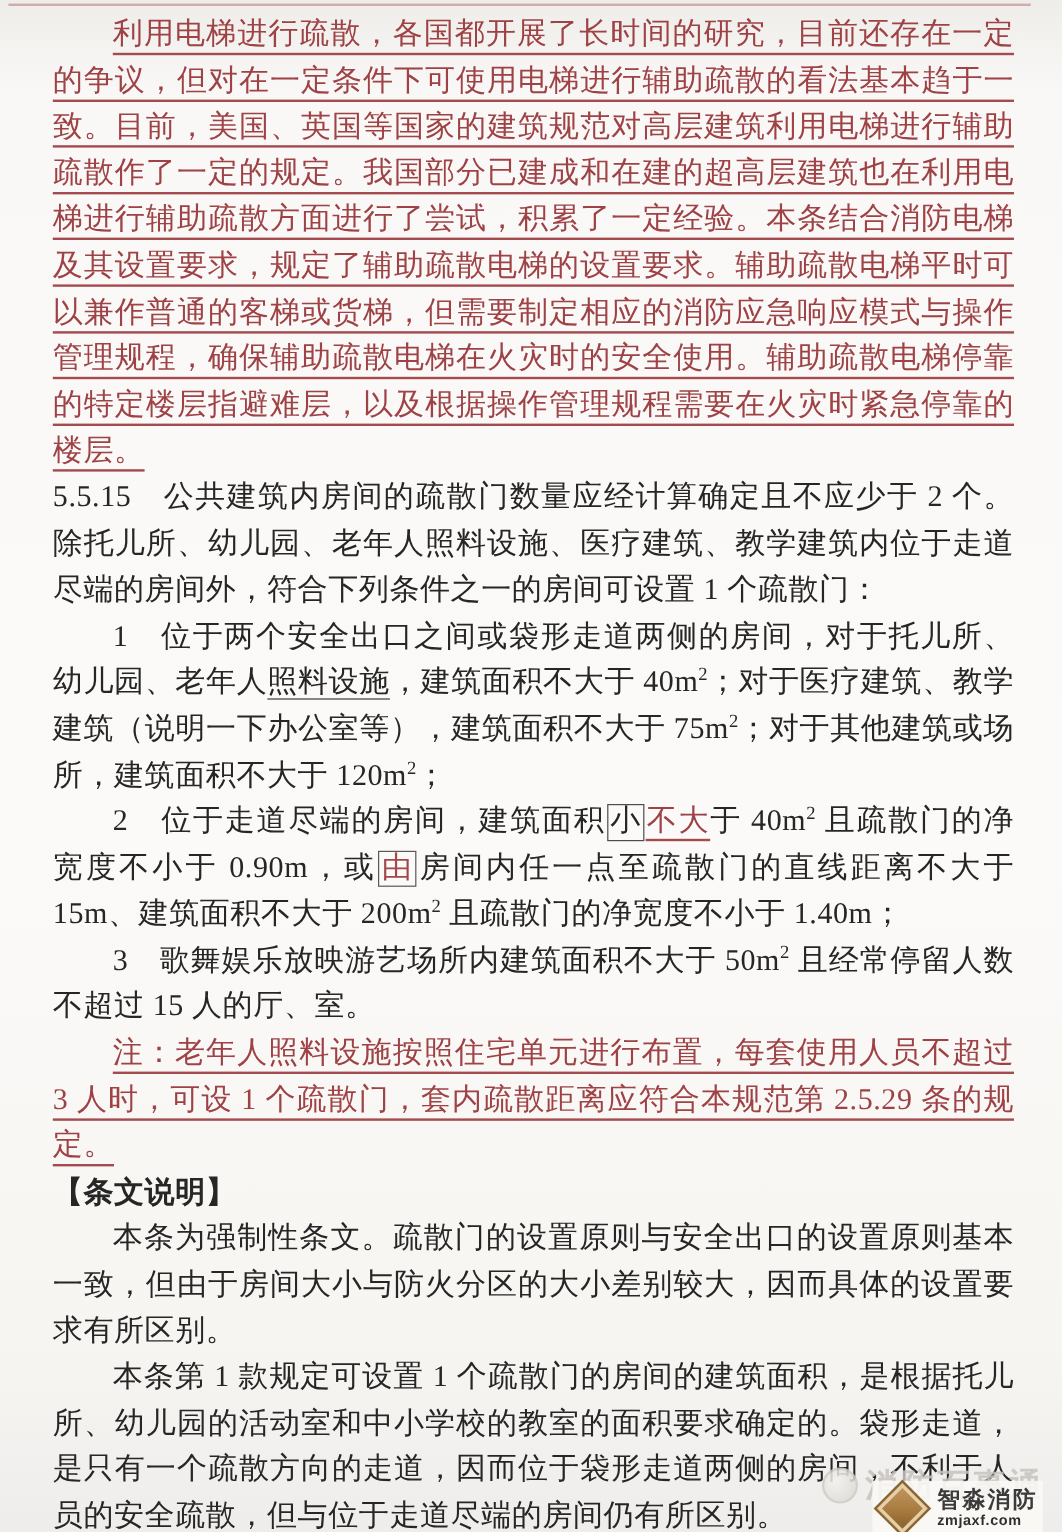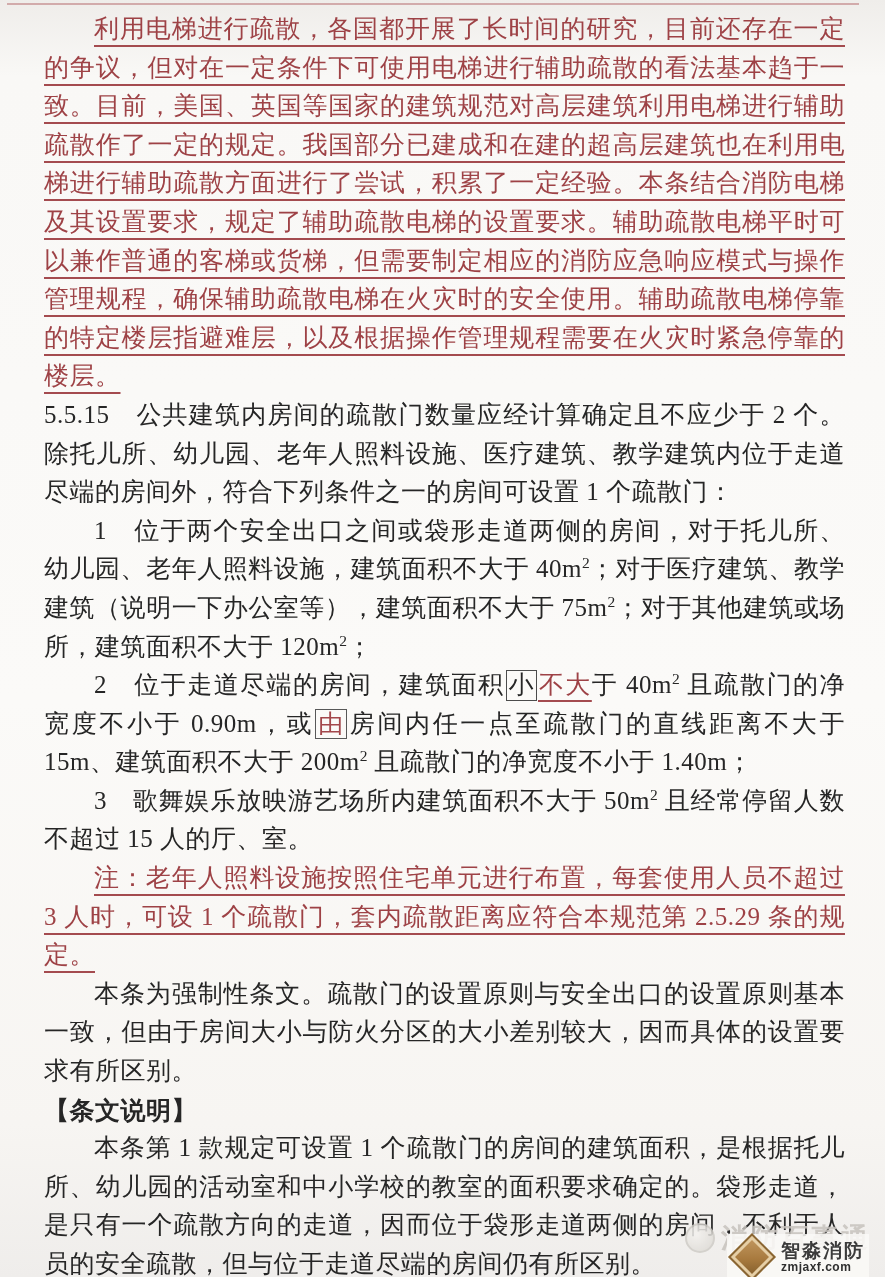--- a/index.html
+++ b/index.html
@@ -22,20 +22,21 @@
   }
   .indent{text-indent:2em;}
   .red{
     color:#9e4246;
     text-decoration:underline;
     text-decoration-color:#a44b4f;
     text-decoration-thickness:1.6px;
     text-underline-offset:8px;
   }
   .u-black{
+    text-decoration:underline;
     text-decoration-color:#3a3a3a;
     text-decoration-thickness:1.4px;
     text-underline-offset:6px;
     margin-top:41px;
   }
   .red-inline{
     color:#9e4246;
     text-decoration:underline;
     text-decoration-color:#a44b4f;
     text-decoration-thickness:1.6px;
@@ -120,23 +121,23 @@
     <p class="para mt6">5.5.15　公共建筑内房间的疏散门数量应经计算确定且不应少于 2 个。除托儿所、幼儿园、老年人照料设施、医疗建筑、教学建筑内位于走道尽端的房间外，符合下列条件之一的房间可设置 1 个疏散门：</p>
 
     <p class="para indent"><span>1　位于两个安全出口之间或袋形走道两侧的房间，对于托儿所、幼儿园、老年人</span><span class="u-black">照料设施</span><span>，建筑面积不大于 40m</span><sup>2</sup><span>；对于医疗建筑、教学建筑（说明一下办公室等），建筑面积不大于 75m</span><sup>2</sup><span>；对于其他建筑或场所，建筑面积不大于 120m</span><sup>2</sup><span>；</span></p>
 
     <p class="para indent"><span>2　位于走道尽端的房间，建筑面积</span><span class="boxed">小</span><span class="red-inline">不大</span><span>于 40m</span><sup>2</sup><span> 且疏散门的净宽度不小于 0.90m，或</span><span class="boxed red-char">由</span><span>房间内任一点至疏散门的直线距离不大于 15m、建筑面积不大于 200m</span><sup>2</sup><span> 且疏散门的净宽度不小于 1.40m；</span></p>
 
     <p class="para indent"><span>3　歌舞娱乐放映游艺场所内建筑面积不大于 50m</span><sup>2</sup><span> 且经常停留人数不超过 15 人的厅、室。</span></p>
 
     <p class="para indent red note">注：老年人照料设施按照住宅单元进行布置，每套使用人员不超过 3 人时，可设 1 个疏散门，套内疏散距离应符合本规范第 2.5.29 条的规定。</p>
 
+    <p class="para section-header">【条文说明】</p>
+
     <p class="para indent mt4">本条为强制性条文。疏散门的设置原则与安全出口的设置原则基本一致，但由于房间大小与防火分区的大小差别较大，因而具体的设置要求有所区别。</p>
-
-    <p class="para section-header">【条文说明】</p>
 
     <p class="para indent mt4">本条第 1 款规定可设置 1 个疏散门的房间的建筑面积，是根据托儿所、幼儿园的活动室和中小学校的教室的面积要求确定的。袋形走道，是只有一个疏散方向的走道，因而位于袋形走道两侧的房间，不利于人员的安全疏散，但与位于走道尽端的房间仍有所区别。</p>
 
   </div>
 
   <div class="wm-gray">
     <span class="circle"></span>
     <span>消防百事通</span>
   </div>
 

